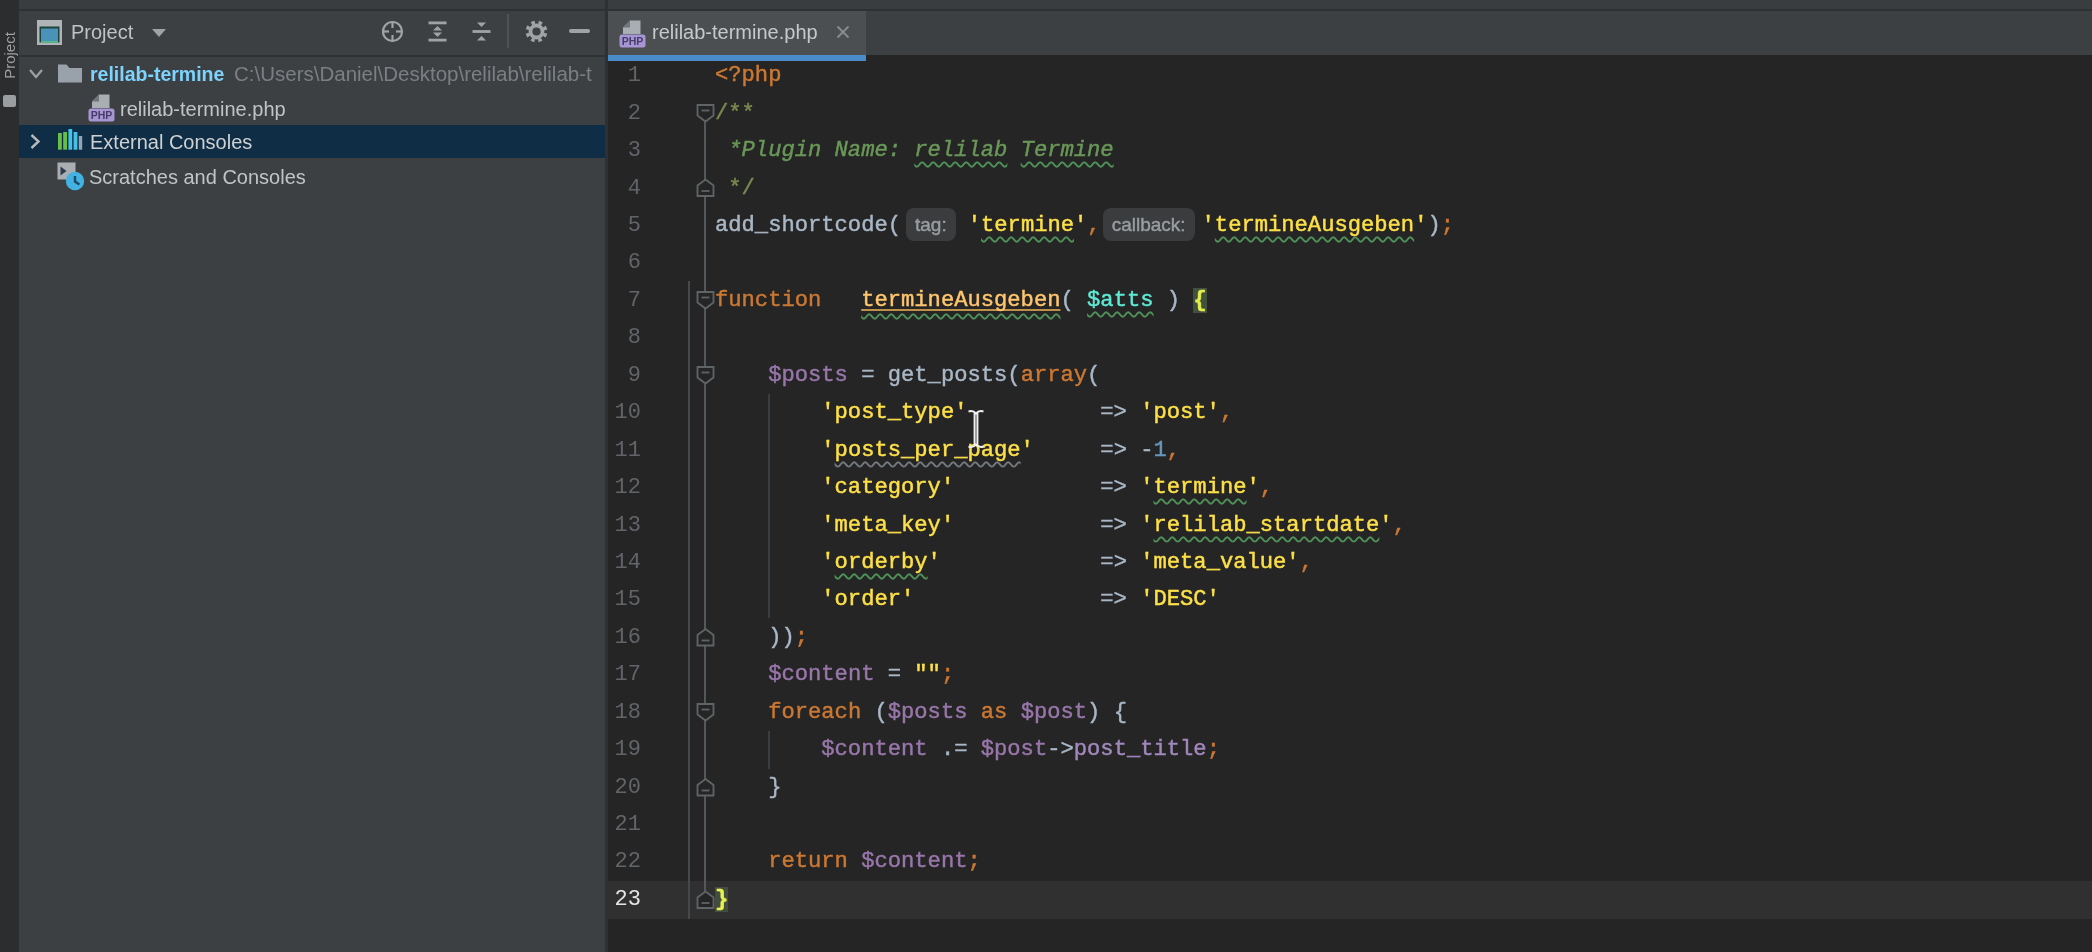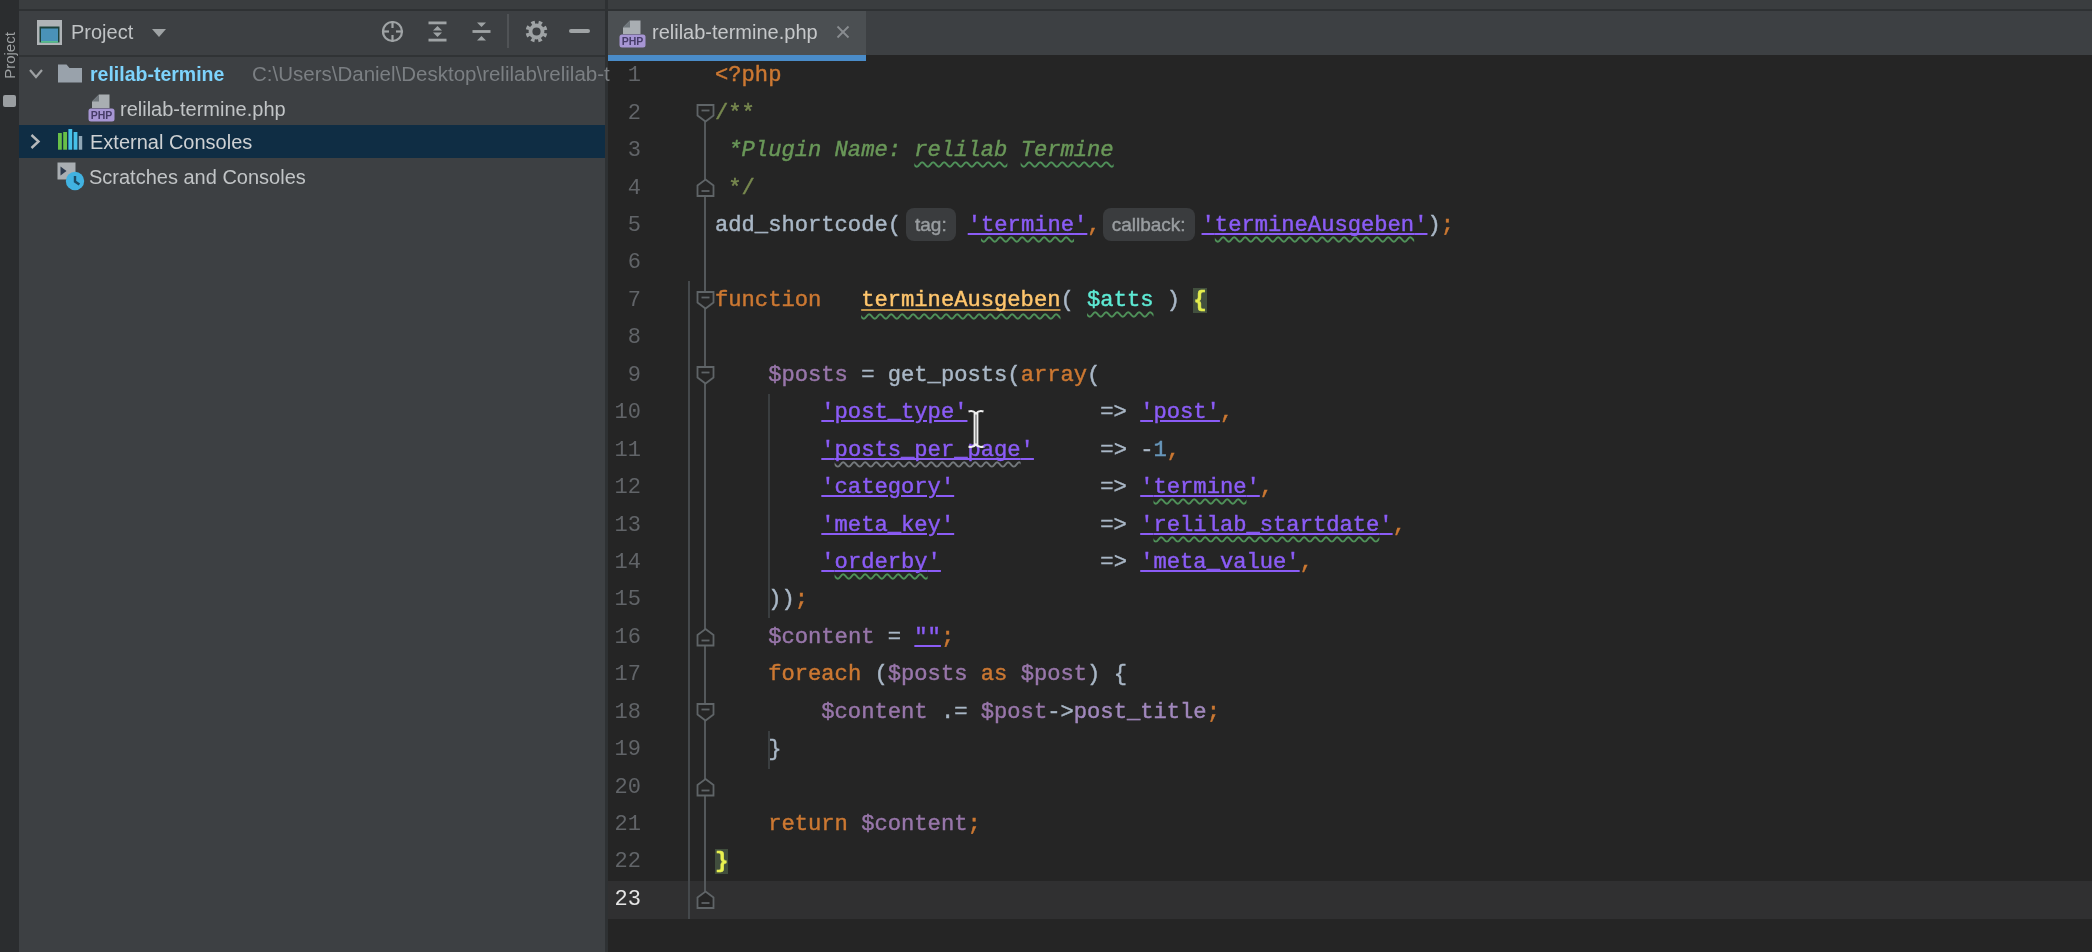--- a/index.html
+++ b/index.html
@@ -21,21 +21,21 @@
   #tabline  { left:608px; top:55px; width:258px; height:6px; background:#4a8cc9; }
   #selrow { left:19px; top:125px; width:586px; height:33px; background:#0f2d44; }
   .tname { position:absolute; font-size:20px; color:#c1c4c6; white-space:pre; }
   
   #curline { left:608px; top:881px; width:1484px; height:37.5px; background:#303031; }
   #lnums { left:575px; top:57.3px; width:66px; text-align:right; font-family:"Liberation Mono", monospace; font-size:22px; color:#616468; }
   #lnums div { height:37.45px; line-height:37.45px; }
   #code { left:715px; top:57.3px; font-family:"Liberation Mono", monospace; font-size:22.15px; color:#a9b7c6; -webkit-text-stroke:0.45px currentColor; }
   #code div { height:37.45px; line-height:37.45px; white-space:pre; }
   .k  { color:#cc7832; }
-  .s  { color:#8b5cf6;text-decoration:underline; }
+  .s  { color:#fde047; }
   .d  { color:#78894f; }
   .di { color:#699758; font-style:italic; }
   .v  { color:#9876aa; }
   .y  { color:#ffc66d; text-decoration:underline solid #bd9148 2px; text-underline-offset:3px; text-decoration-skip-ink:none; }
   .n  { color:#6897bb; }
   .pr { color:#a188bd;text-align:right; }
   .mut { color:#5eead4; }
   .mb { color:#e3ed4e; background:#42503e; font-weight:bold; }
   .mby { color:#e9f150; background:#414e3d; font-weight:bold; }
   u.wg { text-decoration:underline wavy #4f9159 1.5px; text-underline-offset:5px; text-decoration-skip-ink:none; }
@@ -56,21 +56,21 @@
 <div class="abs" id="tab"></div>
 <div class="abs" id="tabline"></div>
 <div class="abs" id="curline"></div>
 <div class="abs" id="stripe"></div>
 <div class="abs" id="stripelabel">Project</div>
 <div class="abs" id="stripesq"></div>
 <div class="abs" id="ptitle">Project</div>
 <div class="abs" id="tabtext">relilab-termine.php</div>
 
 <div class="tname" style="left:90px; top:63px; font-weight:bold; color:#7dd3fc; font-size:19.5px;">relilab-termine</div>
-<div class="tname" style="left:252px; top:62px; color:#7b7f83; font-size:20.5px; width:362px; overflow:hidden;">C:\Users\Daniel\Desktop\relilab\relilab-t</div>
+<div class="tname" style="left:234px; top:62px; color:#7b7f83; font-size:20.5px; width:362px; overflow:hidden;">C:\Users\Daniel\Desktop\relilab\relilab-t</div>
 <div class="tname" style="left:120px; top:98px;">relilab-termine.php</div>
 <div class="tname" style="left:90px; top:131px; color:#ced1d3;">External Consoles</div>
 <div class="tname" style="left:89px; top:166px;">Scratches and Consoles</div>
 
 <div class="abs" id="lnums">
 <div>1</div>
     <div>2</div>
     <div>3</div>
     <div>4</div>
     <div>5</div>
@@ -102,20 +102,21 @@
 <div>add_shortcode(<span class="hint" style="margin-left:5px; margin-right:12px;">tag:</span><span class="s">'<u class="wg">termine</u>'</span><span class="k">,</span><span class="hint" style="margin-left:2px; margin-right:7px;">callback:</span><span class="s">'<u class="wg">termineAusgeben</u>'</span>)<span class="k">;</span></div>
 <div></div>
 <div><span class="k">function</span>   <span class="y"><u class="wg">termineAusgeben</u></span>( <span class="mut"><u class="wg">$atts</u></span> ) <span class="mb">{</span></div>
 <div></div>
 <div>    <span class="v">$posts</span> = get_posts(<span class="k">array</span>(</div>
 <div>        <span class="s">'post_type'</span>          =&gt; <span class="s">'post'</span><span class="k">,</span></div>
 <div>        <span class="s">'<u class="ww">posts_per_page</u>'</span>     =&gt; -<span class="n">1</span><span class="k">,</span></div>
 <div>        <span class="s">'category'</span>           =&gt; <span class="s">'<u class="wg">termine</u>'</span><span class="k">,</span></div>
 <div>        <span class="s">'meta_key'</span>           =&gt; <span class="s">'<u class="wg">relilab_startdate</u>'</span><span class="k">,</span></div>
 <div>        <span class="s">'<u class="wg">orderby</u>'</span>            =&gt; <span class="s">'meta_value'</span><span class="k">,</span></div>
+<div>        <span class="s">'order'</span>              =&gt; <span class="s">'DESC'</span></div>
 <div>    ))<span class="k">;</span></div>
 <div>    <span class="v">$content</span> = <span class="s">""</span><span class="k">;</span></div>
 <div>    <span class="k">foreach</span> (<span class="v">$posts</span> <span class="k">as</span> <span class="v">$post</span>) {</div>
 <div>        <span class="v">$content</span> .= <span class="v">$post</span>-&gt;<span class="pr">post_title</span><span class="k">;</span></div>
 <div>    }</div>
 <div></div>
 <div>    <span class="k">return</span> <span class="v">$content</span><span class="k">;</span></div>
 <div><span class="mby">}</span></div>
 </div>
 

